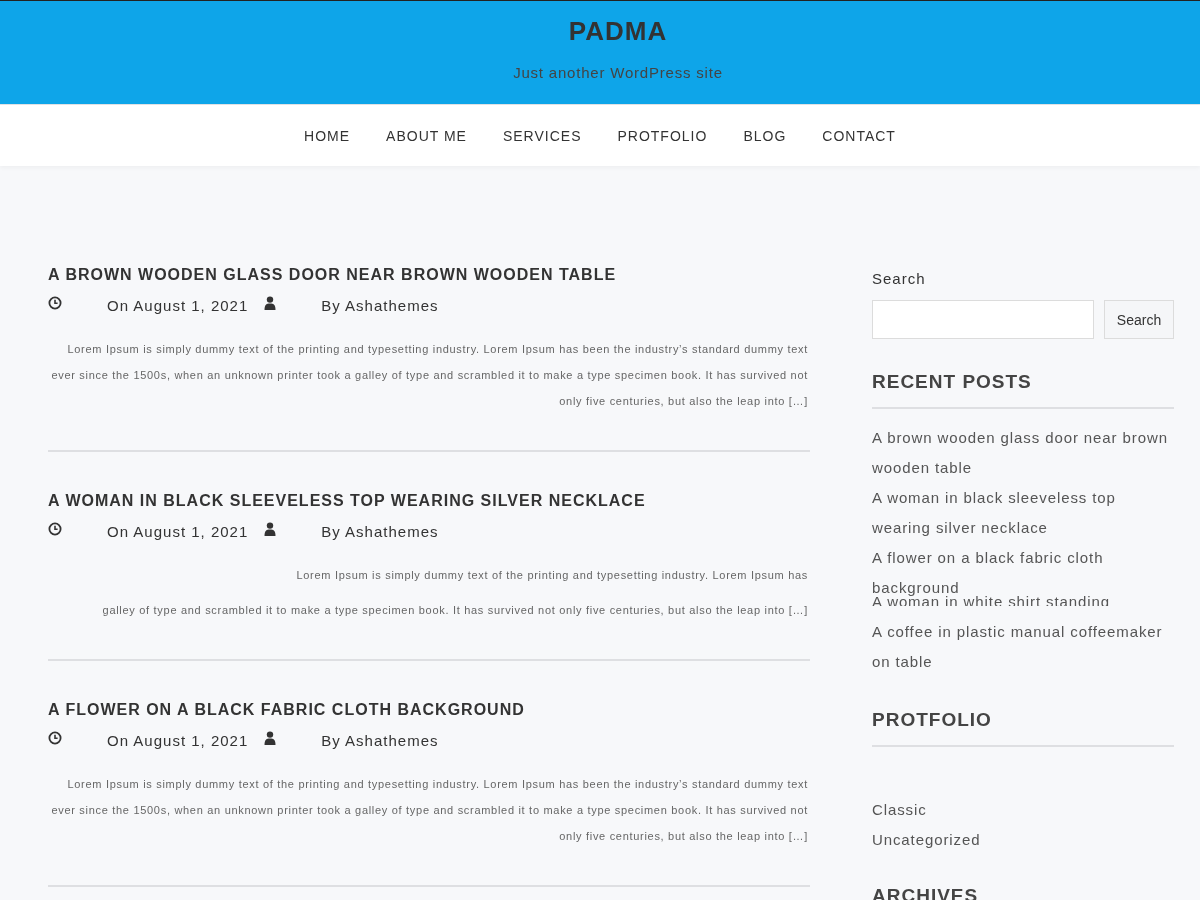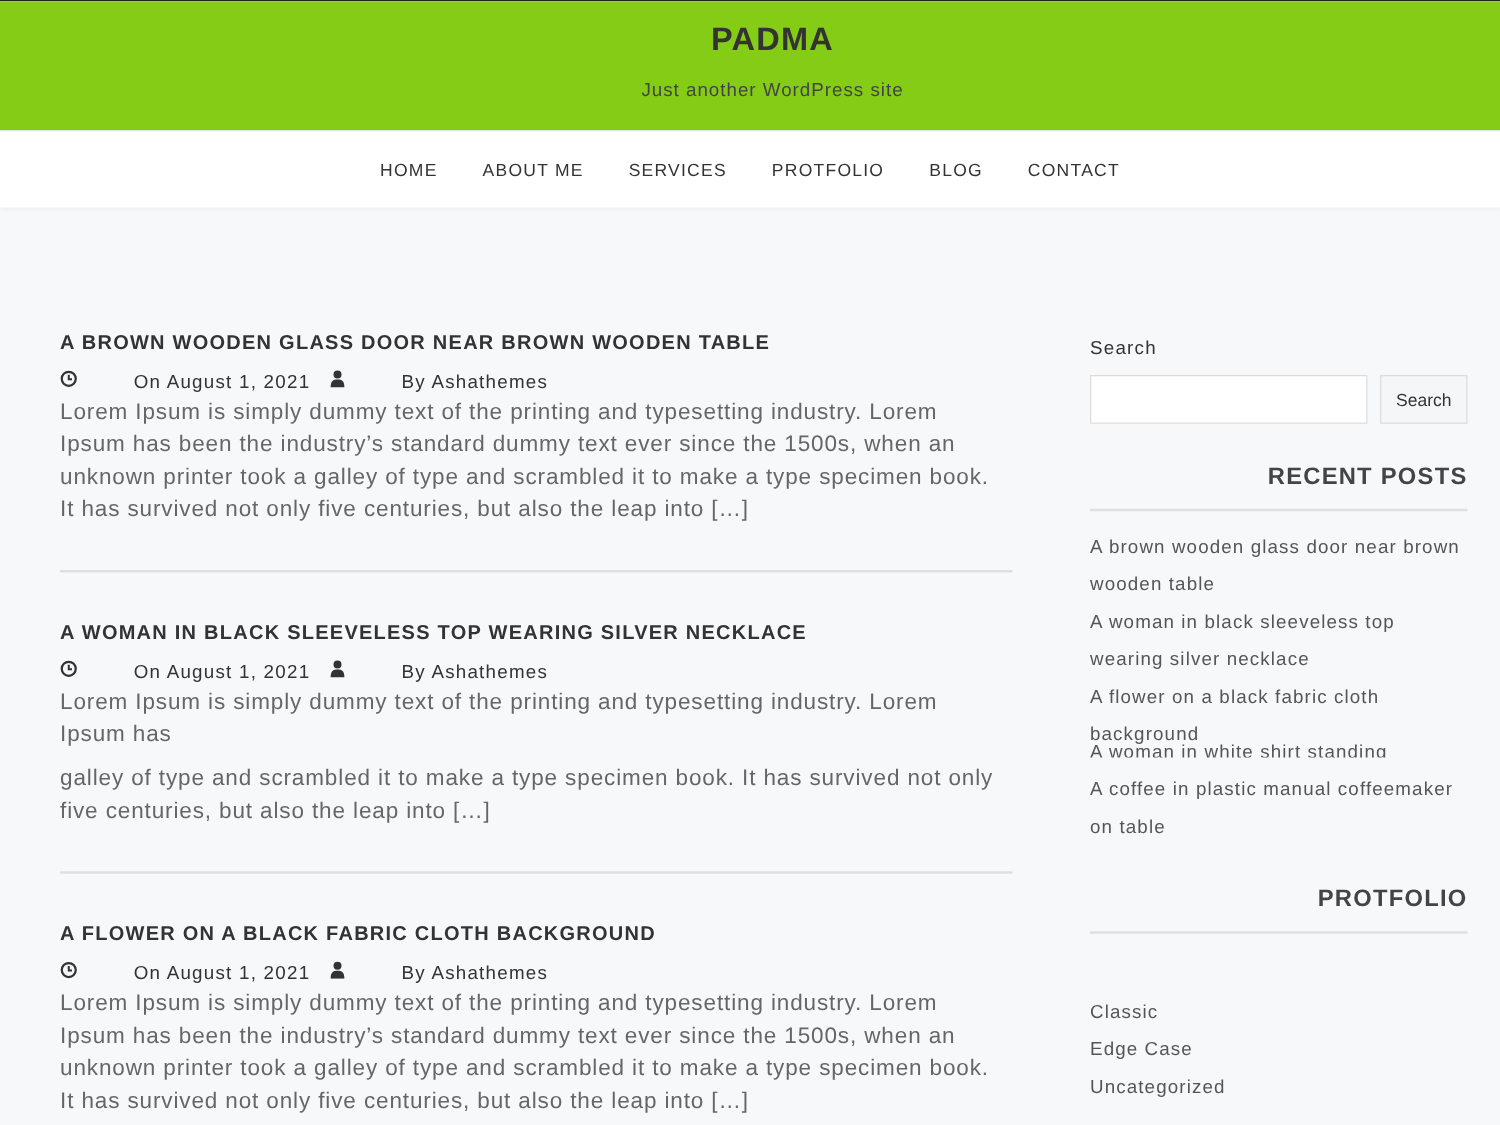--- a/index.html
+++ b/index.html
@@ -6,21 +6,21 @@
   html, body { width: 1200px; height: 900px; overflow: hidden; }
   body {
     background: #f7f8fa;
     font-family: "Liberation Sans", "DejaVu Sans", sans-serif;
     color: #333;
     border-top: 1px solid #222;
   }
   .site-header {
     height: 104px;
     text-align: center;
-    background: #84cc16;
+    background: #0ea5e9;
     border-bottom: 1px solid #e1e2e5;
     padding-left: 36px;
   }
   .site-title {
     padding-top: 15px;
     font-size: 26px;
     font-weight: bold;
     letter-spacing: 1px;
     color: #333;
     height: 45px;
@@ -65,47 +65,48 @@
     font-size: 15px;
     letter-spacing: 1px;
     color: #333;
     display: flex;
     align-items: center;
     line-height: 20px;
   }
   .meta-item { display: inline-flex; align-items: flex-start; margin-right: 16px; gap: 40px; }
   .meta-item svg { margin-right: 5px; }
   .post-excerpt {
-    margin-top: 0;
-    font-size: 18px;
+    margin-top: 20px;
+    font-size: 11px;
     letter-spacing: 0.7px;
     line-height: 26px;
     color: #666;
     padding-bottom: 36px;
     width: 760px;
+    text-align: right;
   }
   .post-excerpt .glitch-gap { display: block; height: 9px; }
   .post.second .post-excerpt { padding-bottom: 36px; }
   .sidebar { width: 302px; margin-left: 62px; padding-top: 104px; }
   .widget-label { font-size: 15px; letter-spacing: 1px; color: #333; }
   .search-row { display: flex; margin-top: 12px; }
   .search-input {
     width: 222px; height: 39px;
     border: 1px solid #dcdcdc; background: #fff;
     font-size: 14px; padding: 0 8px;
   }
   .search-btn {
     margin-left: 10px; width: 70px; height: 39px;
     border: 1px solid #dcdcdc; background: #f5f6f8;
     font-size: 14px; color: #333;
     font-family: "Liberation Sans", "DejaVu Sans", sans-serif;
   }
   .widget-title {
     font-size: 19px; font-weight: bold; letter-spacing: 1px; color: #444;
-    padding-bottom: 14px; border-bottom: 2px solid #dedfe2; text-align: right;
+    padding-bottom: 14px; border-bottom: 2px solid #dedfe2;
   }
   .recent { margin-top: 32px; }
   .recent ul { list-style: none; margin-top: 14px; }
   .recent li { font-size: 15px; letter-spacing: 0.9px; line-height: 30px; color: #555; }
   .recent li.overlap { margin-top: -17px; height: 30px; overflow: hidden; line-height: 16px; padding-top: 0; }
   .recent li.overlap + li { margin-top: -1px; }
   .cats { margin-top: 32px; }
   .cats ul { list-style: none; margin-top: 48px; }
   .cats li { font-size: 15px; letter-spacing: 0.9px; line-height: 30px; color: #555; }
   .archives { margin-top: 30px; }
@@ -217,21 +218,20 @@
         <li><a href="#">A flower on a black fabric cloth background</a></li>
         <li class="overlap" style="line-height:30px;height:19px;margin-top:-16px;"><a href="#">A woman in white shirt standing</a></li>
         <li style="margin-top:11px;"><a href="#">A coffee in plastic manual coffeemaker on table</a></li>
       </ul>
     </div>
 
     <div class="widget cats">
       <h3 class="widget-title">PROTFOLIO</h3>
       <ul>
         <li><a href="#">Classic</a></li>
-        <li><a href="#">Edge Case</a></li>
         <li><a href="#">Uncategorized</a></li>
       </ul>
     </div>
 
     <div class="widget archives">
       <h3 class="widget-title">ARCHIVES</h3>
     </div>
   </aside>
 </div>
 

